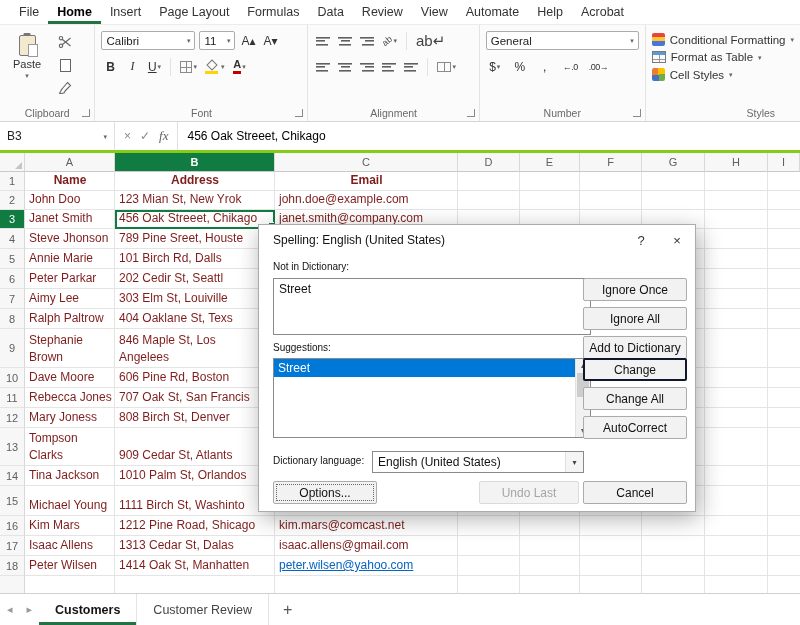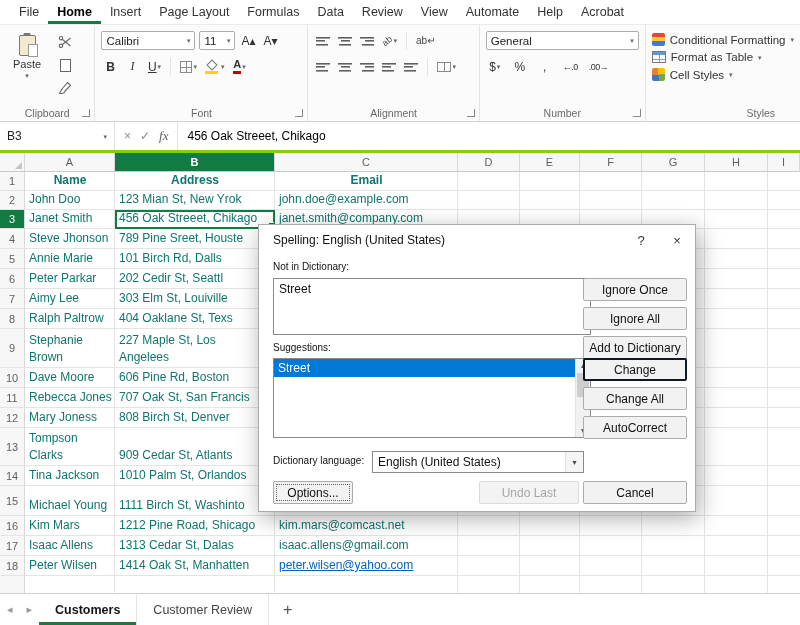--- a/index.html
+++ b/index.html
@@ -42,21 +42,21 @@
   .i-fill{position:relative;width:15px;height:14px;}
   .i-fill::before{content:"";position:absolute;left:3px;top:1px;width:6px;height:6px;border:1.2px solid #777;transform:rotate(45deg);}
   .i-fill::after{content:"";position:absolute;left:0;bottom:0;width:13px;height:3px;background:#FFD400;}
   .i-fontcolor{position:relative;font-size:11px;font-weight:700;color:#333;line-height:11px;padding-bottom:4px;}
   .i-fontcolor::after{content:"";position:absolute;left:0;right:0;bottom:0;height:3px;background:#C00000;}
   .ib{width:14px;height:10px;background-repeat:no-repeat;background-image:linear-gradient(#5f5f5f,#5f5f5f),linear-gradient(#5f5f5f,#5f5f5f),linear-gradient(#5f5f5f,#5f5f5f);background-size:14px 1.6px,9px 1.6px,12px 1.6px;}
   .ib.l{background-position:0 1px,0 4.6px,0 8.2px;}
   .ib.c{background-position:50% 1px,50% 4.6px,50% 8.2px;}
   .ib.r{background-position:100% 1px,100% 4.6px,100% 8.2px;}
   .rot{display:inline-block;transform:rotate(-40deg);font-size:9px;color:#444;}
-  .small9{font-size:10px;color:#444;}
+  .small9{font-size:15px;color:#444;}
   .i-merge{width:14px;height:10px;border:1px solid #8a8a8a;box-sizing:border-box;background:linear-gradient(#8a8a8a,#8a8a8a) 50% 0/1px 100% no-repeat;}
   .tiny{font-size:9px;letter-spacing:-0.5px;}
   .srow{display:flex;align-items:center;gap:5px;margin:2px 0 5px;font-size:11.5px;color:#333;white-space:nowrap;}
   .i-cf{width:13px;height:13px;border-radius:2px;background:linear-gradient(180deg,#E8453C 0 4px,#FFC734 4px 8px,#4A77D4 8px 13px);}
   .i-table{width:14px;height:12px;border:1px solid #7A7A7A;box-sizing:border-box;background-image:linear-gradient(#5B9BD5,#5B9BD5),linear-gradient(#9a9a9a,#9a9a9a),linear-gradient(#9a9a9a,#9a9a9a);background-size:100% 3px,1px 100%,100% 1px;background-position:0 0,6px 0,0 7px;background-repeat:no-repeat;}
   .i-cs{width:13px;height:13px;border-radius:2px;background:conic-gradient(#FFC000 0 25%,#70AD47 0 50%,#4472C4 0 75%,#ED7D31 0);}
 
   
   .fbar{position:absolute;top:122px;left:0;width:100%;height:31px;background:#fff;border-bottom:3px solid #84cc16;display:flex;align-items:stretch;box-sizing:border-box;font-size:12px;}
   .namebox{width:100px;display:flex;align-items:center;justify-content:space-between;padding:0 7px;border-right:1px solid #E0E0E0;color:#222;}
@@ -69,21 +69,21 @@
   .chrow{display:flex;height:19px;}
   .corner{position:relative;width:25px;box-sizing:border-box;border-right:1px solid #D8D8D8;border-bottom:1px solid #C9C9C9;background:#F7F7F7;}
   .corner::after{content:"";position:absolute;right:2px;bottom:2px;border-left:7px solid transparent;border-bottom:7px solid #C5C5C5;}
   .ch{box-sizing:border-box;border-right:1px solid #D8D8D8;border-bottom:1px solid #C9C9C9;background:#F7F7F7;color:#5f5f5f;font-size:11px;display:flex;align-items:center;justify-content:center;}
   .ch.sel{background:#107C41;color:#fff;font-weight:600;}
   .wA{width:90px}.wB{width:160px}.wC{width:183px}.wD{width:62px}.wE{width:60px}.wF{width:62px}.wG{width:63px}.wH{width:63px}.wI{flex:1}
   .row{display:flex;}
   .h19{height:19px}.h20{height:20px}.h39{height:39px}.h38{height:38px}.h30{height:30px}.h18{height:18px}
   .rh{width:25px;box-sizing:border-box;border-right:1px solid #D8D8D8;border-bottom:1px solid #E4E4E4;background:#F7F7F7;color:#5f5f5f;font-size:11px;display:flex;align-items:center;justify-content:center;flex-shrink:0;}
   .rh.sel{background:#107C41;color:#fff;}
-  .cell{box-sizing:border-box;border-right:1px solid #E4E4E4;border-bottom:1px solid #E4E4E4;padding:0 3px 1px 4px;display:flex;align-items:flex-end;white-space:nowrap;overflow:hidden;line-height:17px;flex-shrink:0;color:#0f766e;}
+  .cell{box-sizing:border-box;border-right:1px solid #E4E4E4;border-bottom:1px solid #E4E4E4;padding:0 3px 1px 4px;display:flex;align-items:flex-end;white-space:nowrap;overflow:hidden;line-height:17px;flex-shrink:0;color:#7f1d1d;}
   .cell.hdr{justify-content:center;font-weight:700;}
   .cell.wrap{white-space:normal;}
   .pr12{padding-right:12px;}
   .pr44{padding-right:44px;}
   .cell.sel{outline:2px solid #107C41;outline-offset:-2px;position:relative;z-index:2;}
   .handle{position:absolute;right:0;bottom:0;width:5px;height:5px;background:#107C41;border-left:1px solid #fff;border-top:1px solid #fff;}
   .link{color:#0563C1;text-decoration:underline;}
   .filler{flex:1;border-bottom:1px solid #E4E4E4;background-image:linear-gradient(#E4E4E4,#E4E4E4),linear-gradient(#E4E4E4,#E4E4E4),linear-gradient(#E4E4E4,#E4E4E4),linear-gradient(#E4E4E4,#E4E4E4),linear-gradient(#E4E4E4,#E4E4E4);background-repeat:no-repeat;background-size:1px 100%;background-position:61px 0,121px 0,183px 0,246px 0,309px 0;}
   .row.partial .cell,.row.partial .rh,.row.partial .filler{border-bottom:none;}
 
@@ -106,21 +106,21 @@
   .lbl-dict{left:14px;top:200px;}
   .wordbox{position:absolute;left:14px;top:23px;width:318px;height:57px;border:1px solid #8A8A8A;box-sizing:border-box;padding:2px 5px;line-height:16px;background:#fff;}
   .wbtn{position:absolute;height:23px;box-sizing:border-box;background:#F2F2F2;border:1px solid #ABABAB;border-radius:2px;display:flex;align-items:center;justify-content:center;font-size:12px;color:#111;white-space:nowrap;}
   .b-io{right:8px;width:104px;top:23px;text-align:right;}
   .b-ia{right:8px;width:104px;top:52px;}
   .b-ad{right:8px;width:104px;top:81px;}
   .b-ch{right:8px;width:104px;top:103px;border:2px solid #0f172a;}
   .b-ca{right:8px;width:104px;top:132px;}
   .b-ac{right:8px;width:104px;top:161px;margin-left:19px;}
   .b-cancel{right:8px;width:104px;top:226px;}
-  .b-opt{left:14px;width:80px;top:226px;outline:1px dotted #666;outline-offset:-4px;}
+  .b-opt{left:14px;width:104px;top:226px;outline:1px dotted #666;outline-offset:-4px;}
   .b-undo{left:220px;width:100px;top:226px;background:#F3F3F3;border:1px solid #DADADA;color:#A5A5A5;}
   .sugbox{position:absolute;left:14px;top:103px;width:318px;height:80px;border:1px solid #8A8A8A;box-sizing:border-box;background:#fff;}
   .sugitem{height:18px;line-height:18px;background:#0078D7;color:#fff;padding-left:4px;margin-right:15px;}
   .sugscroll{position:absolute;right:0;top:0;bottom:0;width:15px;background:#F1F1F1;border-left:1px solid #E2E2E2;display:flex;flex-direction:column;align-items:center;justify-content:space-between;font-size:8px;color:#555;padding:2px 0;box-sizing:border-box;}
   .sthumb{position:absolute;right:1px;top:14px;width:12px;height:24px;background:#CDCDCD;}
   .dcombo{position:absolute;left:113px;top:196px;width:212px;height:22px;border:1px solid #8A8A8A;box-sizing:border-box;display:flex;align-items:center;background:#fff;}
   .dval{flex:1;padding-left:5px;white-space:nowrap;overflow:hidden;}
   .darr{width:18px;height:100%;display:flex;align-items:center;justify-content:center;border-left:1px solid #E0E0E0;background:#F5F5F5;font-size:8px;color:#444;box-sizing:border-box;}
 </style>
 </head>
@@ -382,21 +382,21 @@
     <div class="row h20">
       <div class="rh">8</div>
       <div class="cell wA">Ralph Paltrow</div>
       <div class="cell wB">404 Oaklane St, Texs</div>
       <div class="cell wC"></div>
       <div class="filler"></div>
     </div>
     <div class="row h39">
       <div class="rh">9</div>
       <div class="cell wA wrap pr12">Stephanie Brown</div>
-      <div class="cell wB wrap pr44">227 Maple St, Los Angelees</div>
+      <div class="cell wB wrap pr44">846 Maple St, Los Angelees</div>
       <div class="cell wC"></div>
       <div class="filler"></div>
     </div>
     <div class="row h20">
       <div class="rh">10</div>
       <div class="cell wA">Dave Moore</div>
       <div class="cell wB">606 Pine Rd, Boston</div>
       <div class="cell wC"></div>
       <div class="filler"></div>
     </div>

